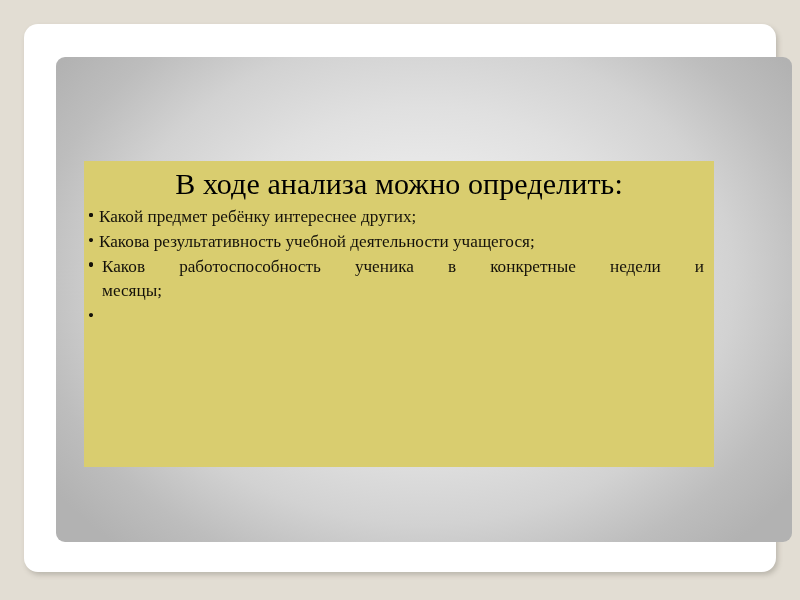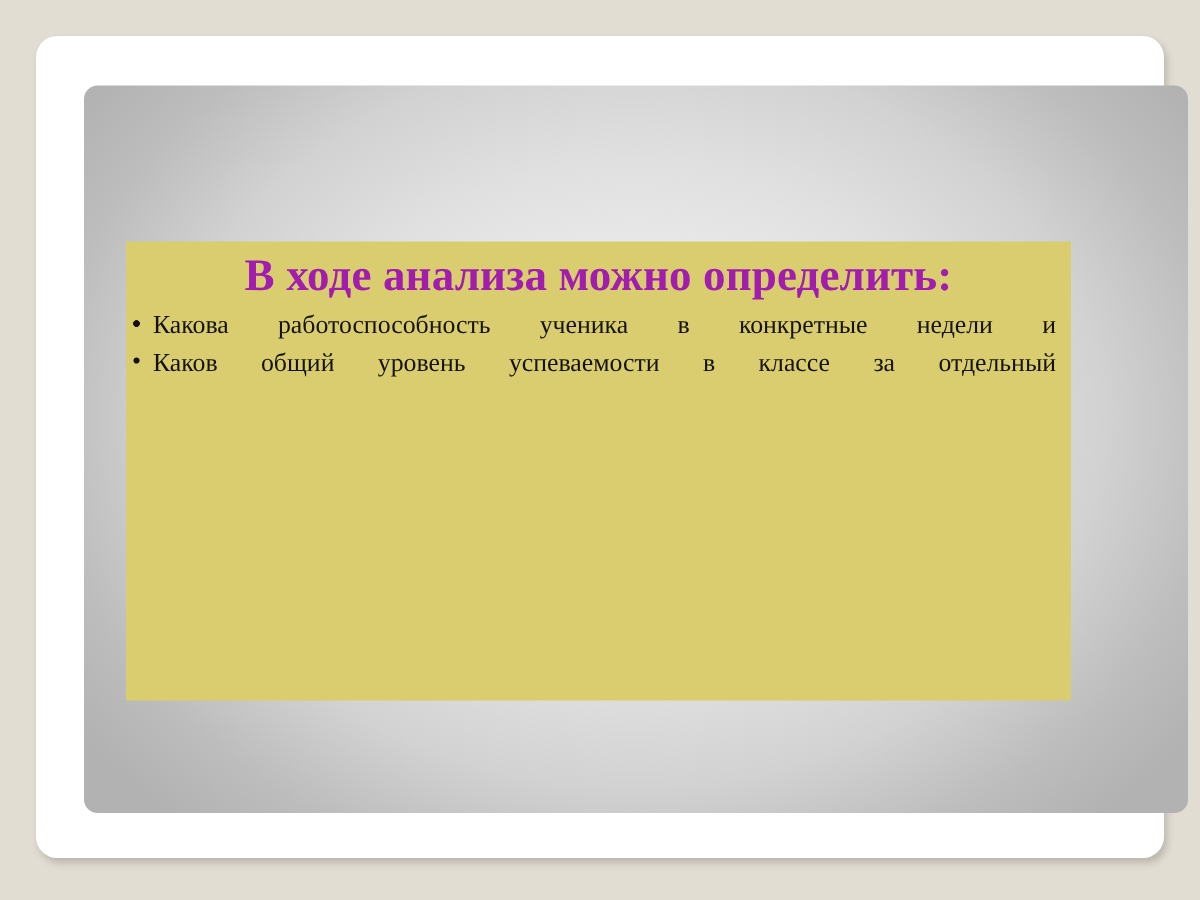--- a/index.html
+++ b/index.html
@@ -53,23 +53,23 @@
     width: 630px;
     height: 306px;
     background: #d9cd6f;
   }
 
   #panel-title {
     margin: 0;
     padding: 6px 0 0 0;
     text-align: center;
     font-size: 30px;
-    font-weight: bold;
+    font-weight: normal;
     line-height: 1.12;
-    color: #a21caf;
+    color: #000000;
     letter-spacing: 0.1px;
   }
 
   ul#bullet-list {
     list-style: none;
     margin: 4px 0 0 0;
     padding: 0 10px 0 4px;
   }
 
   ul#bullet-list > li {
@@ -123,36 +123,38 @@
       <h1 id="panel-title">В ходе анализа можно определить:</h1>
 
       <ul id="bullet-list">
 
         <li>
           <span class="bullet-glyph">•</span>
         </li>
 
         <li>
           <span class="bullet-glyph">•</span>
+          <span>Какой предмет ребёнку интереснее других;</span>
         </li>
 
         <li>
           <span class="bullet-glyph">•</span>
+          <span>Какова результативность учебной деятельности учащегося;</span>
         </li>
 
         <li>
           <span class="bullet-glyph">•</span>
         </li>
 
         <li class="wrap-item">
           <span class="bullet-glyph">•</span>
-          <span class="line-justify">Какова работоспособность ученика в конкретные недели и</span>
+          <span class="line-justify">Каков работоспособность ученика в конкретные недели и</span>
+          <span class="line-last">месяцы;</span>
         </li>
 
         <li class="wrap-item">
           <span class="bullet-glyph">•</span>
-          <span class="line-justify">Каков общий уровень успеваемости в классе за отдельный</span>
         </li>
 
       </ul>
     </div>
   </div>
 </div>
 
 </body></html>

